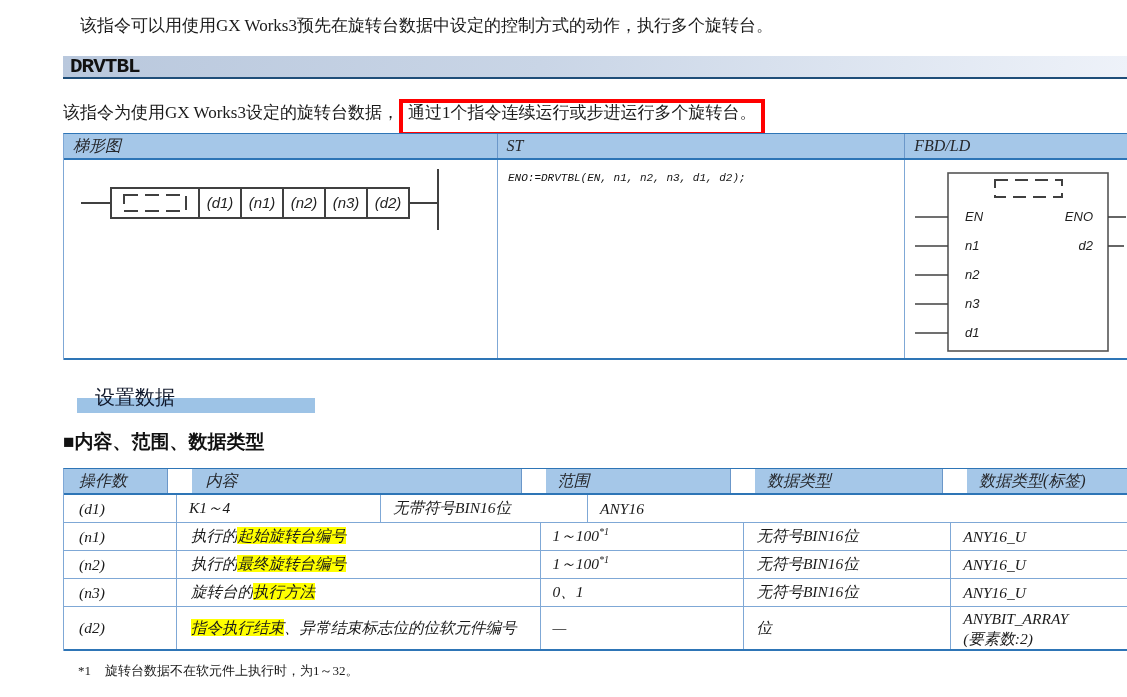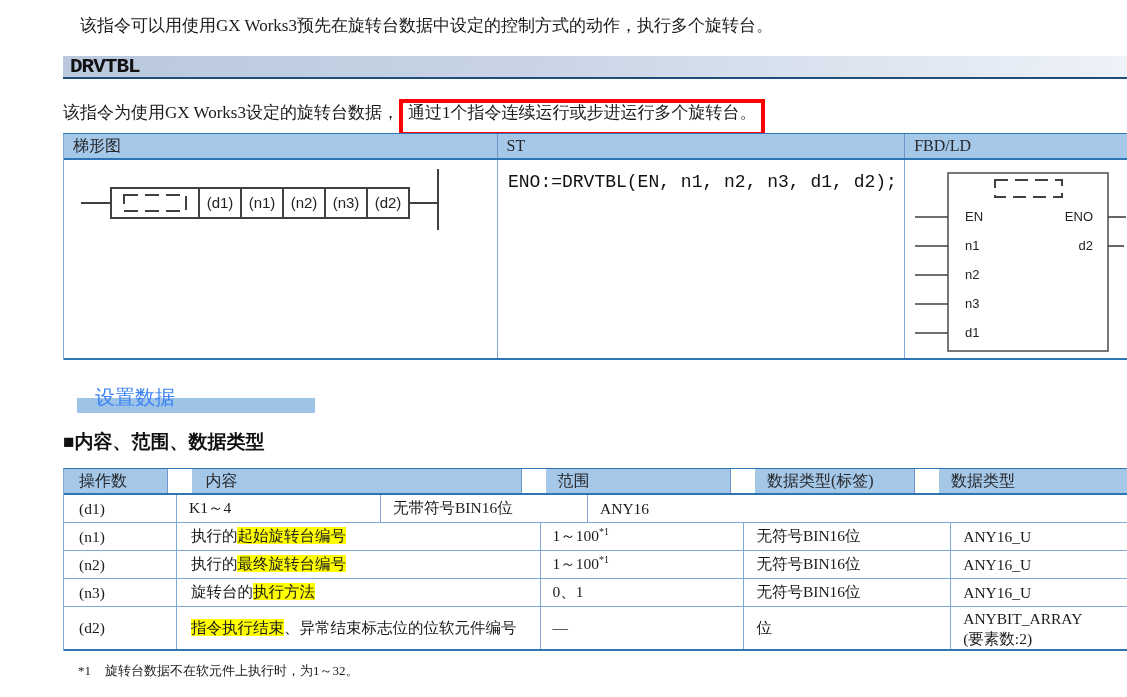--- a/index.html
+++ b/index.html
@@ -24,40 +24,40 @@
     font-weight:bold; font-size:21px; padding-left:7px; letter-spacing:-1px; color:#111;
   }
 
   
   .dtable { position:absolute; left:63px; background:#fff; }
   .trow { display:flex; }
   .thead .tcell {
     background:#a5c7e8; font-size:16px; color:#26282c;
     border-right:1px solid #6b97c9;
   }
-  .tcell { padding-left:9px; display:flex; align-items:center; border-right:1px solid #7fa8d6; }
+  .tcell { padding-left:9px; display:flex; align-items:center; border-right:1px solid #7fa8d6;font-style:italic; }
   .tcell:last-child { border-right:none; }
 
   
   .table1 { top:133px; width:1064px; border-top:1px solid #2e75b6; border-left:1px solid #7fa8d6; }
   .table1 .thead { height:26px; border-bottom:2px solid #2e75b6; }
   .table1 .tbody { height:200px; border-bottom:2px solid #2e75b6; }
   .table1 .c1 { width:434px; }
   .table1 .c2 { width:408px; }
   .table1 .c3 { width:222px; }
   .table1 .tbody .tcell { padding:0; align-items:flex-start; }
   .st-code {
     font-family:"Liberation Mono","DejaVu Sans Mono",monospace;
-    font-size:18px; padding:12px 0 0 10px; color:#111;
+    font-size:11px; padding:12px 0 0 10px; color:#111;
   }
 
   
   .sec-head { position:absolute; left:63px; top:384px; width:260px; height:30px; }
   .sec-head .bar { position:absolute; left:14px; top:14px; width:238px; height:15px; background:#9dc3e6; }
-  .sec-head .txt { position:absolute; left:32px; top:0; font-size:20px; color:#3b82f6; z-index:1; }
+  .sec-head .txt { position:absolute; left:32px; top:0; font-size:20px; color:#0f172a; z-index:1; }
 
   .subhead { position:absolute; left:63px; top:429px; font-size:19px; font-weight:bold; color:#111; }
 
   
   .table2 { top:468px; width:1064px; border-top:1px solid #2e75b6; border-left:1px solid #7fa8d6; }
   .table2 .thead { height:26px; border-bottom:2px solid #2e75b6;gap:24px; }
   .table2 .trow.body { min-height:28px; border-bottom:1px solid #7fa8d6; font-size:15.5px; }
   .table2 .trow.body:last-child { min-height:44px; border-bottom:2px solid #2e75b6; }
   .table2 .k1 { width:113px; padding-left:15px; }
   .table2 .k2 { width:364px; padding-left:14px; }
@@ -145,22 +145,22 @@
     <div class="txt">设置数据</div>
   </div>
 
   <div class="subhead">■内容、范围、数据类型</div>
 
   <div class="dtable table2">
     <div class="trow thead">
       <div class="tcell k1">操作数</div>
       <div class="tcell k2">内容</div>
       <div class="tcell k3">范围</div>
+      <div class="tcell k4">数据类型</div>
       <div class="tcell k5">数据类型(标签)</div>
-      <div class="tcell k4">数据类型</div>
     </div>
     <div id="t2body">
         <div class="trow body">
           <div class="tcell k1">(d1)</div>
           <div class="tcell k3">
             <span>K1～4</span>
           </div>
           <div class="tcell k4">无带符号BIN16位</div>
           <div class="tcell k5">
             <span>ANY16</span>

